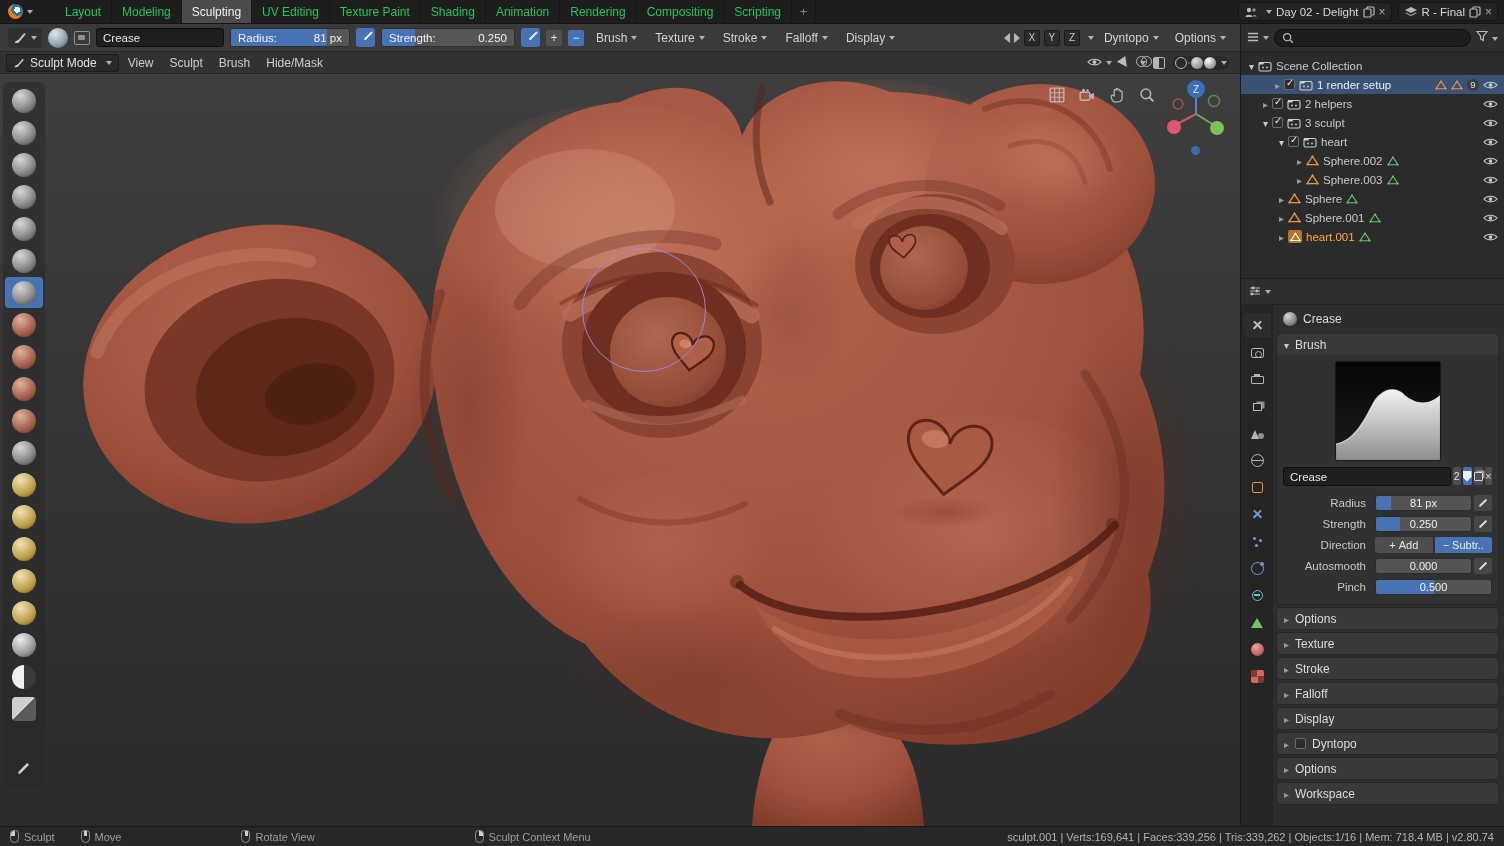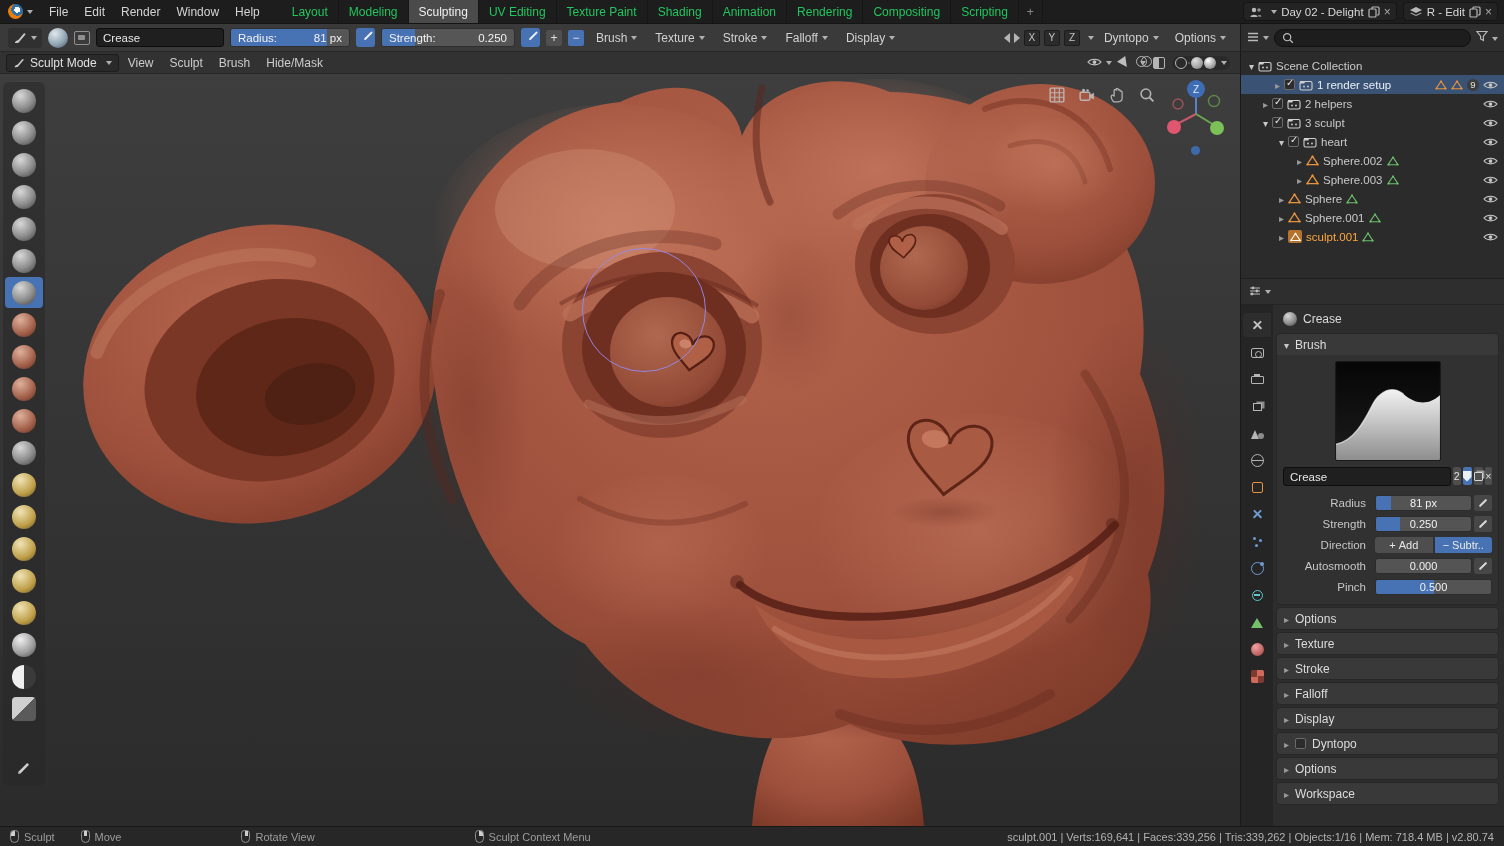--- a/index.html
+++ b/index.html
@@ -247,27 +247,20 @@
   </defs>
 </svg>
 
 <div class="app">
 
   <header class="topbar">
     <div class="blender-btn">
       <span class="blogo"></span>
       <span class="chev"></span>
     </div>
-    <nav class="menubar">
-      <span class="menu-item">File</span>
-      <span class="menu-item">Edit</span>
-      <span class="menu-item">Render</span>
-      <span class="menu-item">Window</span>
-      <span class="menu-item">Help</span>
-    </nav>
     <div class="workspaces">
       <span class="ws">Layout</span>
       <span class="ws">Modeling</span>
       <span class="ws active">Sculpting</span>
       <span class="ws">UV Editing</span>
       <span class="ws">Texture Paint</span>
       <span class="ws">Shading</span>
       <span class="ws">Animation</span>
       <span class="ws">Rendering</span>
       <span class="ws">Compositing</span>
@@ -283,21 +276,21 @@
         <span class="name">Day 02 - Delight</span>
         <svg class="icon" width="12" height="12">
             <use href="#i-copy"></use>
           </svg>
         <span class="xglyph">×</span>
       </div>
       <div class="db-widget">
         <svg class="icon" width="14" height="12">
             <use href="#i-layers"></use>
           </svg>
-        <span class="name">R - Edit</span>
+        <span class="name">R - Final</span>
         <svg class="icon" width="12" height="12">
             <use href="#i-copy"></use>
           </svg>
         <span class="xglyph">×</span>
       </div>
     </div>
   </header>
 
   <div class="tool-header">
     <div class="th-toolbtn">
@@ -725,21 +718,21 @@
           </svg>
         </span>
     </div>
     <div class="ol-row" style="padding-left:38px">
       <span class="arr-r"></span>
       <span class="obj-active-bg">
           <svg width="11" height="10" style="color:#fff">
             <use href="#i-mesh"></use>
           </svg>
         </span>
-      <span class="ol-label active-ob">sculpt.001</span>
+      <span class="ol-label active-ob">heart.001</span>
       <svg width="12" height="10" style="color:#6cc06c">
           <use href="#i-mesh"></use>
         </svg>
       <span class="ol-right">
           <svg width="15" height="10">
             <use href="#i-eye"></use>
           </svg>
         </span>
     </div>
   </div>

